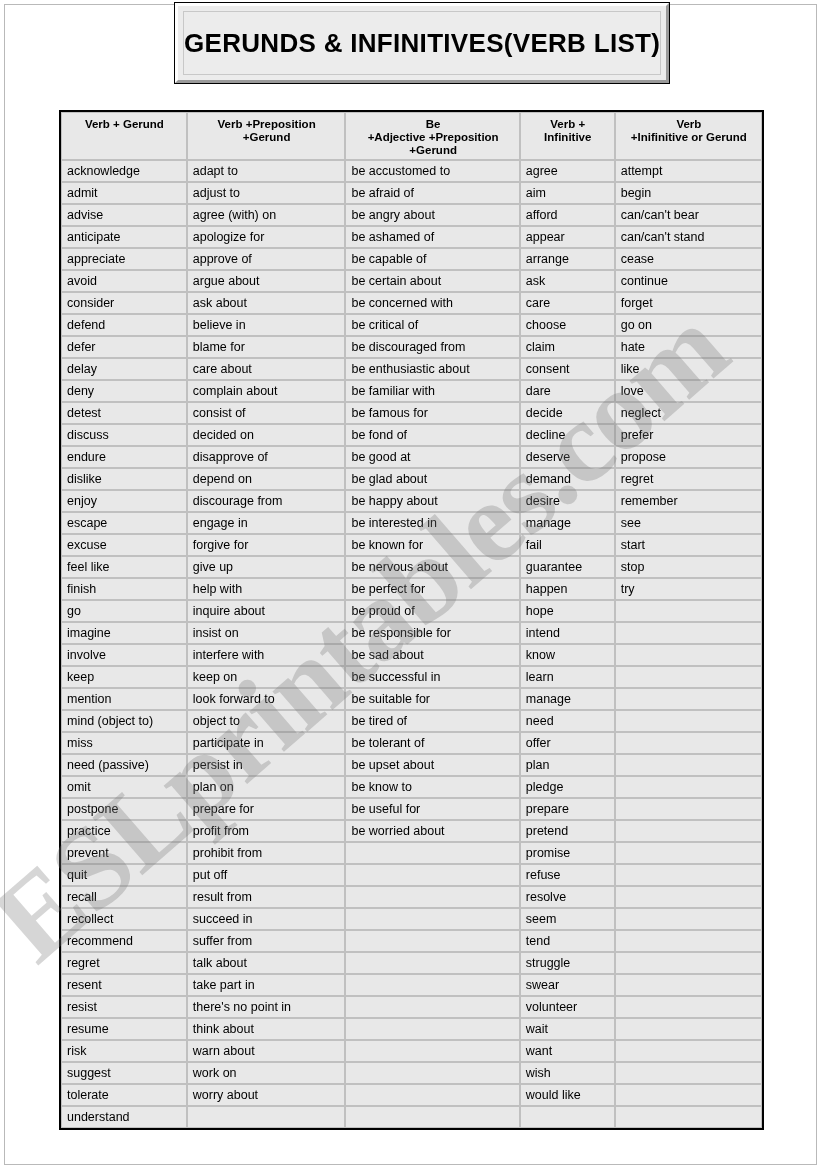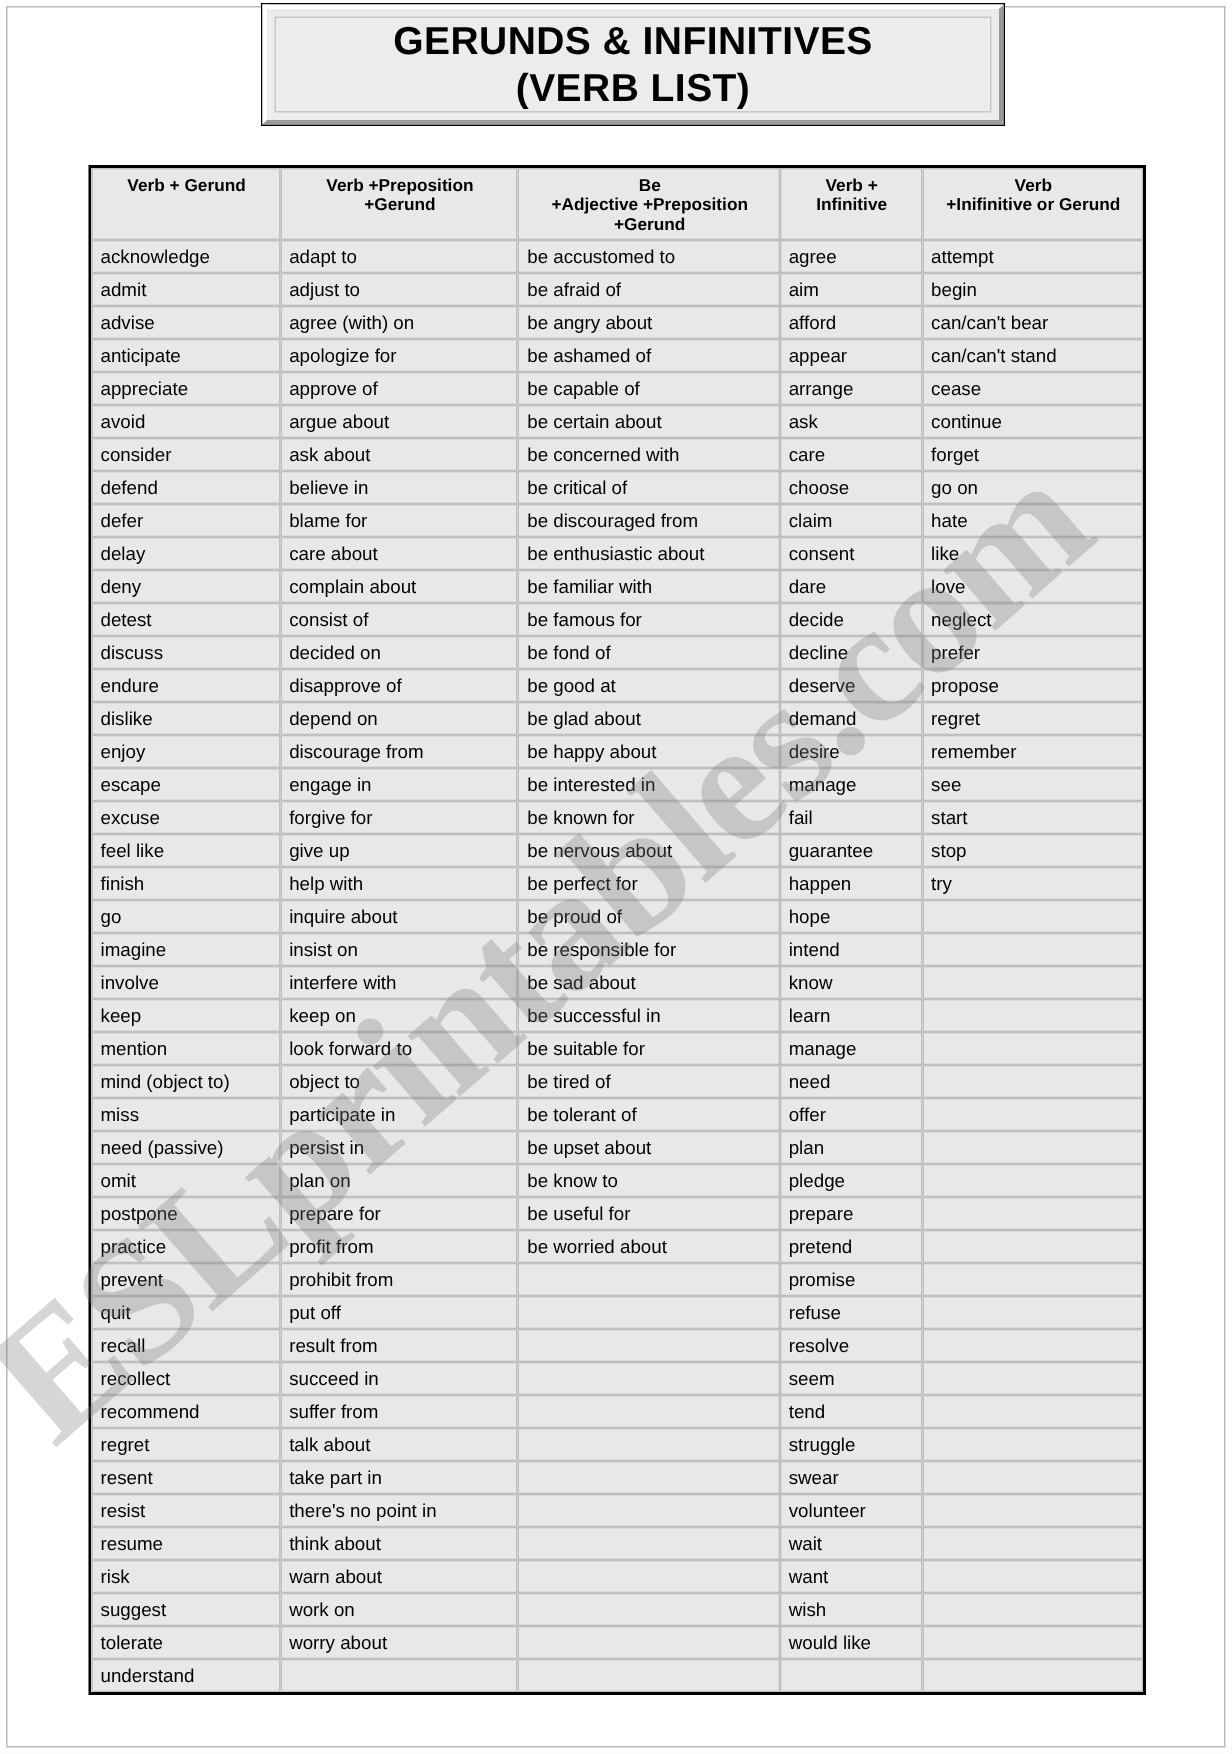--- a/index.html
+++ b/index.html
@@ -49,21 +49,21 @@
     box-sizing: border-box;
     box-shadow: 0 0 0 1px #000000;
   }
   #title-inner {
     position: absolute;
     left: 5px; top: 5px; right: 5px; bottom: 5px;
     background: #ececec;
     border: 1px solid #c8c8c8;
     box-sizing: border-box;
     display: flex;
-    flex-direction: column;
+    flex-direction: row;
     align-items: center;
     justify-content: flex-start;
   }
   .title-line {
     font-size: 26px;
     font-weight: bold;
     color: #000000;
     letter-spacing: 0.3px;
     line-height: 31px;
     white-space: nowrap;

